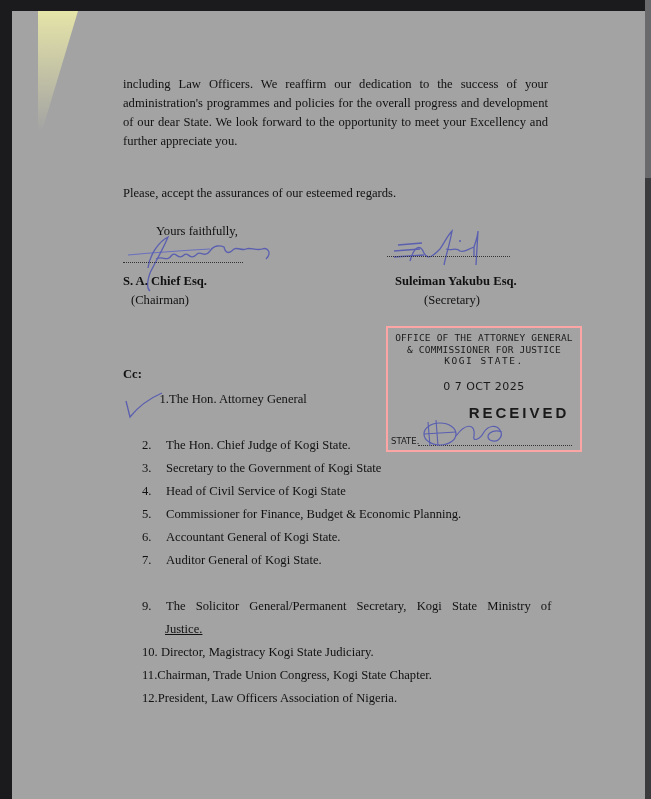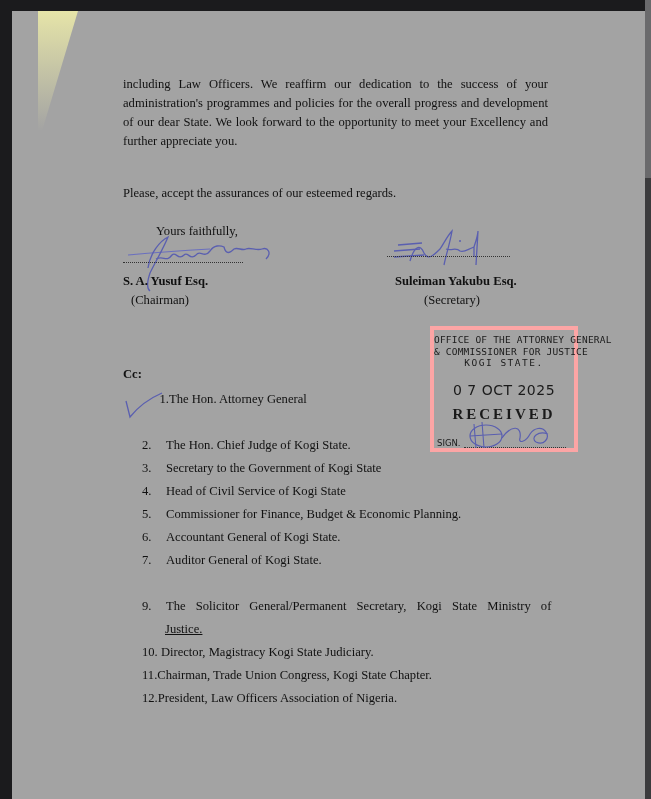--- a/index.html
+++ b/index.html
@@ -28,30 +28,30 @@
     position: absolute; left: 111px; top: 64px; width: 425px;
     line-height: 19px; text-align: justify;
   }
   .abs { position: absolute; white-space: nowrap; }
   .bold { font-weight: bold; }
   .dotline {
     position: absolute; height: 0; border-top: 1.5px dotted #333;
   }
   .sig { position: absolute; }
   .stamp {
-    position: absolute; left: 374px; top: 315px; width: 148px; height: 126px;
-    border: 4px solid #fca5a5; box-sizing: border-box;
-    font-family: "DejaVu Sans Mono", "Liberation Mono", monospace; color: #1a1a1a; margin-left: 44px;
+    position: absolute; left: 374px; top: 315px; width: 196px; height: 126px;
+    border: 2px solid #fca5a5; box-sizing: border-box;
+    font-family: "DejaVu Sans Mono", "Liberation Mono", monospace; color: #1a1a1a;
   }
   .stamp .l { position: absolute; width: 100%; text-align: center; white-space: nowrap; }
   .stamp .l1 { top: 4px; font-size: 9.5px; letter-spacing: 0.2px; }
   .stamp .l2 { top: 16px; font-size: 9.5px; letter-spacing: 0.2px; }
   .stamp .l3 { top: 27px; font-size: 9.5px; letter-spacing: 1.5px; }
-  .stamp .date { top: 52px; font-size: 14px; font-family: "DejaVu Sans", sans-serif; letter-spacing: 0.5px; }
-  .stamp .rec { top: 76px; font-size: 15px; font-weight: bold; font-family: Liberation Serif, serif; letter-spacing: 3px; }
+  .stamp .date { top: 52px; font-size: 11px; font-family: "DejaVu Sans", sans-serif; letter-spacing: 0.5px; }
+  .stamp .rec { top: 76px; font-size: 15px; font-weight: bold; font-family: Liberation Sans, sans-serif; letter-spacing: 3px; padding-left: 35px; }
   .stamp .sign { position: absolute; left: 3px; top: 108px; font-size: 8.5px; font-family: "DejaVu Sans", sans-serif; }
   .stamp .signdots { position: absolute; left: 30px; right: 8px; top: 117px; border-top: 1.5px dotted #333; }
   .cc-item { position: absolute; white-space: nowrap; }
   .num { display: inline-block; width: 24px; }
   .wide { word-spacing: 7px; }
 </style>
 </head>
 <body>
 
 <div class="page">
@@ -63,41 +63,41 @@
 
   <div class="text abs" style="left:111px; top:213px;margin-left:33px;">Yours faithfully,</div>
 
   <svg class="sig" style="left:108px; top:222px;" width="160" height="60" viewBox="0 0 160 60">
     <path d="M8 22 C30 20, 55 18, 90 16" stroke="#6a6fbf" stroke-width="1.2" fill="none"></path>
     <path d="M28 35 C30 20, 40 8, 48 4 C44 14, 36 28, 30 40 C28 46, 26 55, 30 58" stroke="#5a5fb0" stroke-width="1.3" fill="none"></path>
     <path d="M36 26 C44 22, 46 30, 52 22 C56 18, 58 28, 64 22 C68 18, 70 28, 76 22 C80 16, 84 26, 90 18 C94 12, 100 12, 104 14 C106 22, 110 20, 114 16 C118 14, 122 18, 126 16 C130 14, 136 18, 142 16 C148 14, 152 20, 146 26" stroke="#5a5fb0" stroke-width="1.3" fill="none"></path>
   </svg>
   <div class="dotline" style="left:111px; top:251px; width:120px;"></div>
 
-  <div class="text abs bold" style="left:111px; top:263px;">S. A. Yusuf Esq.</div>
+  <div class="text abs bold" style="left:111px; top:263px;">S. A. Chief Esq.</div>
   <div class="text abs" style="left:119px; top:282px;">(Chairman)</div>
 
   <svg class="sig" style="left:378px; top:216px;" width="110" height="45" viewBox="0 0 110 45">
     <path d="M4 24 L30 22 M4 30 L34 28 M8 18 L32 16" stroke="#5a5fb0" stroke-width="1.3" fill="none"></path>
     <path d="M20 34 C24 20, 30 16, 34 26 C38 34, 44 28, 50 22 C54 16, 58 8, 62 4 C60 16, 56 28, 54 38" stroke="#5a5fb0" stroke-width="1.3" fill="none"></path>
     <path d="M56 22 C62 24, 66 20, 70 24 C74 26, 78 22, 84 20 L84 30 M84 20 C86 14, 88 8, 88 4 L86 38" stroke="#5a5fb0" stroke-width="1.3" fill="none"></path>
     <circle cx="70" cy="14" r="1" fill="#5a5fb0"></circle>
   </svg>
   <div class="dotline" style="left:375px; top:245px; width:123px;"></div>
 
   <div class="text abs bold" style="left:383px; top:263px;">Suleiman Yakubu Esq.</div>
   <div class="text abs" style="left:412px; top:282px;">(Secretary)</div>
 
   <div class="stamp">
     <div class="l l1">OFFICE OF THE ATTORNEY GENERAL</div>
     <div class="l l2">&amp; COMMISSIONER FOR JUSTICE</div>
     <div class="l l3">KOGI STATE.</div>
     <div class="l date">0 7 OCT 2025</div>
     <div class="l rec">RECEIVED</div>
-    <div class="sign">SIGN.</div>
+    <div class="sign">STATE.</div>
     <div class="signdots"></div>
     <svg style="position:absolute; left:22px; top:88px;" width="110" height="32" viewBox="0 0 110 32">
       <ellipse cx="30" cy="18" rx="16" ry="11" stroke="#5a5fb0" stroke-width="1.2" fill="none"></ellipse>
       <path d="M18 6 L20 30 M26 4 L28 30 M14 18 L46 16" stroke="#5a5fb0" stroke-width="1.1" fill="none"></path>
       <path d="M46 20 C56 6, 66 8, 64 20 C62 26, 70 24, 74 16 C78 10, 86 8, 90 14 C94 20, 88 28, 80 24 C74 20, 82 12, 92 16" stroke="#5a5fb0" stroke-width="1.2" fill="none"></path>
     </svg>
   </div>
 
   <div class="text abs bold" style="left:111px; top:356px;">Cc:</div>
 

